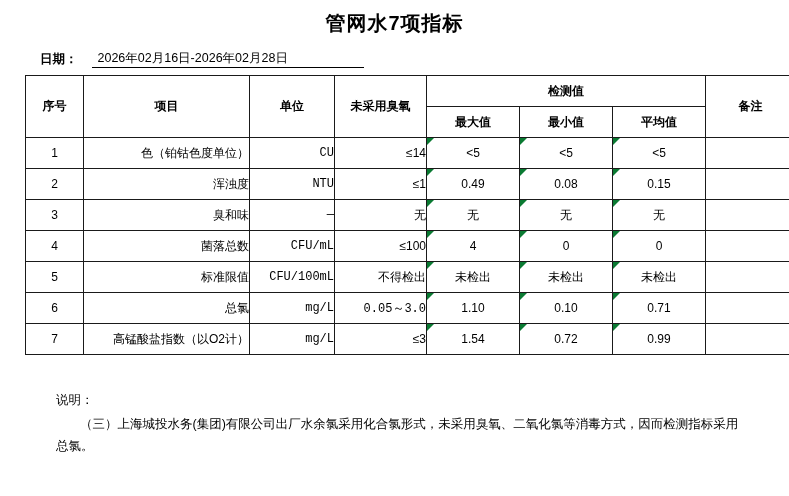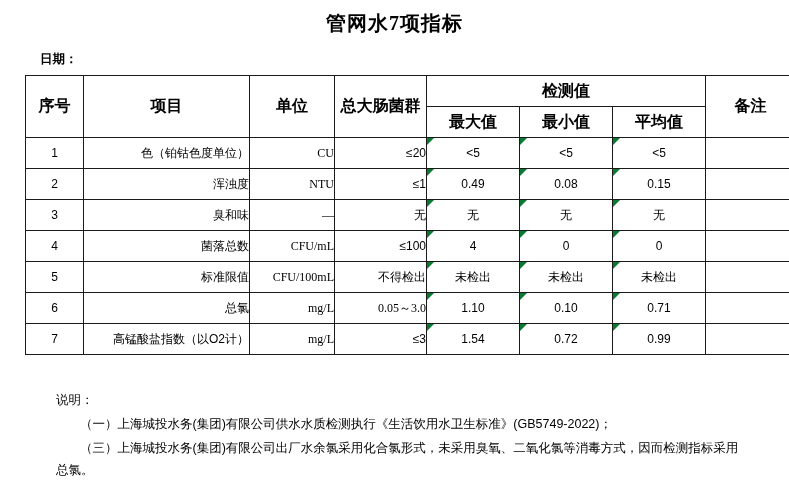--- a/index.html
+++ b/index.html
@@ -20,21 +20,21 @@
     height: 496px;
     box-sizing: border-box;
   }
   .doc-title {
     text-align: center;
     font-size: 20px;
     font-weight: bold;
     letter-spacing: 1px;
     margin-top: 10px;
     margin-bottom: 14px;
-    font-family: Liberation Serif, serif;
+    font-family: Liberation Sans, sans-serif;
   }
   .date-row {
     display: flex;
     align-items: flex-end;
     margin: 0 0 7px 40px;
     font-size: 12.5px;
   }
   .date-label {
     font-weight: bold;
     margin-right: 14px;
@@ -56,28 +56,28 @@
   table.report th, table.report td {
     border: 1px solid #1a1a1a;
     font-size: 12px;
     text-align: center;
     vertical-align: middle;
     padding: 0;
     height: 30px;
   }
   table.report th {
     font-weight: bold;
-    font-size: 16px;
+    font-size: 12px;
   }
   table.report td.left {
     text-align: right;
     padding-left: 8px;
   }
   .mono {
-    font-family: Liberation Serif, serif;
+    font-family: Liberation Mono, monospace;
     font-size: 11.5px;
   }
   
   td.valcell {
     position: relative;
   }
   td.valcell::before {
     content: "";
     position: absolute;
     top: 0;
@@ -106,54 +106,55 @@
 </style>
 </head>
 <body>
 
 <div class="page">
 
   <div class="doc-title">管网水7项指标</div>
 
   <div class="date-row">
     <span class="date-label">日期：</span>
+    <span class="date-value">2026年02月16日-2026年02月28日</span>
   </div>
 
   <table class="report">
     <colgroup>
       <col style="width:58px">
       <col style="width:166px">
       <col style="width:85px">
       <col style="width:92px">
       <col style="width:93px">
       <col style="width:93px">
       <col style="width:93px">
       <col style="width:90px">
     </colgroup>
     <thead>
       <tr>
         <th rowspan="2">序号</th>
         <th rowspan="2">项目</th>
         <th rowspan="2">单位</th>
-        <th rowspan="2">总大肠菌群</th>
+        <th rowspan="2">未采用臭氧</th>
         <th colspan="3">检测值</th>
         <th rowspan="2">备注</th>
       </tr>
       <tr>
         <th>最大值</th>
         <th>最小值</th>
         <th>平均值</th>
       </tr>
     </thead>
     <tbody>
       <tr>
         <td>1</td>
         <td class="left">色（铂钴色度单位）</td>
         <td class="left mono">CU</td>
-        <td class="left">≤20</td>
+        <td class="left">≤14</td>
         <td class="valcell">&lt;5</td>
         <td class="valcell">&lt;5</td>
         <td class="valcell">&lt;5</td>
         <td></td>
       </tr>
       <tr>
         <td>2</td>
         <td class="left">浑浊度</td>
         <td class="left mono">NTU</td>
         <td class="left">≤1</td>
@@ -210,17 +211,16 @@
         <td class="valcell">1.54</td>
         <td class="valcell">0.72</td>
         <td class="valcell">0.99</td>
         <td></td>
       </tr>
     </tbody>
   </table>
 
   <div class="notes">
     <div class="nline notes-title">说明：</div>
-    <div class="nline indent">（一）上海城投水务(集团)有限公司供水水质检测执行《生活饮用水卫生标准》(GB5749-2022)；</div>
     <div class="nline indent">（三）上海城投水务(集团)有限公司出厂水余氯采用化合氯形式，未采用臭氧、二氧化氯等消毒方式，因而检测指标采用总氯。</div>
   </div>
 
 </div>
 
 </body></html>

